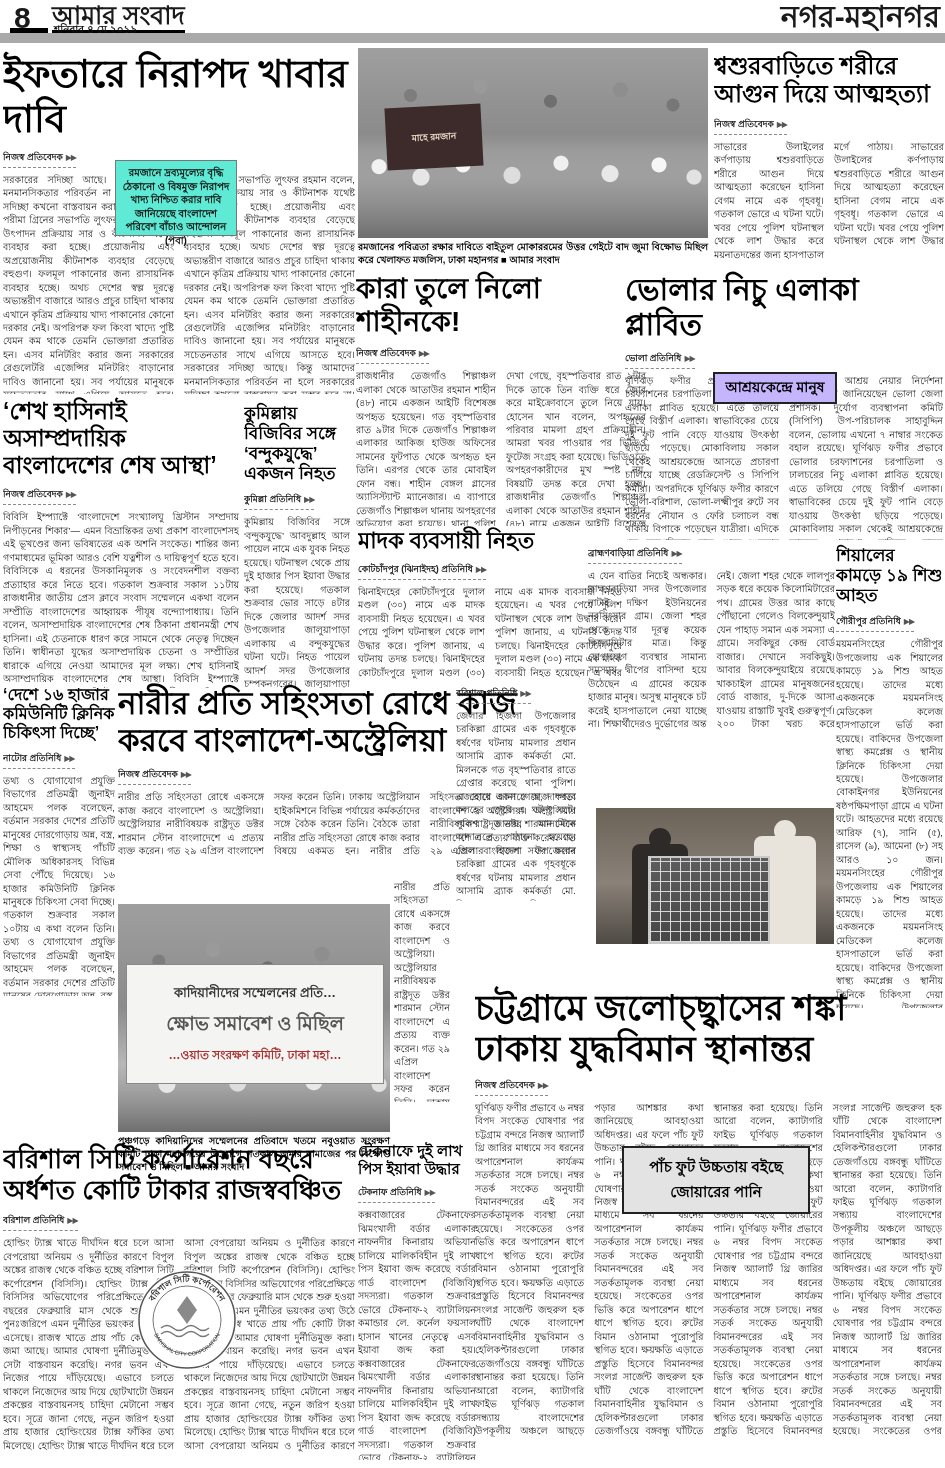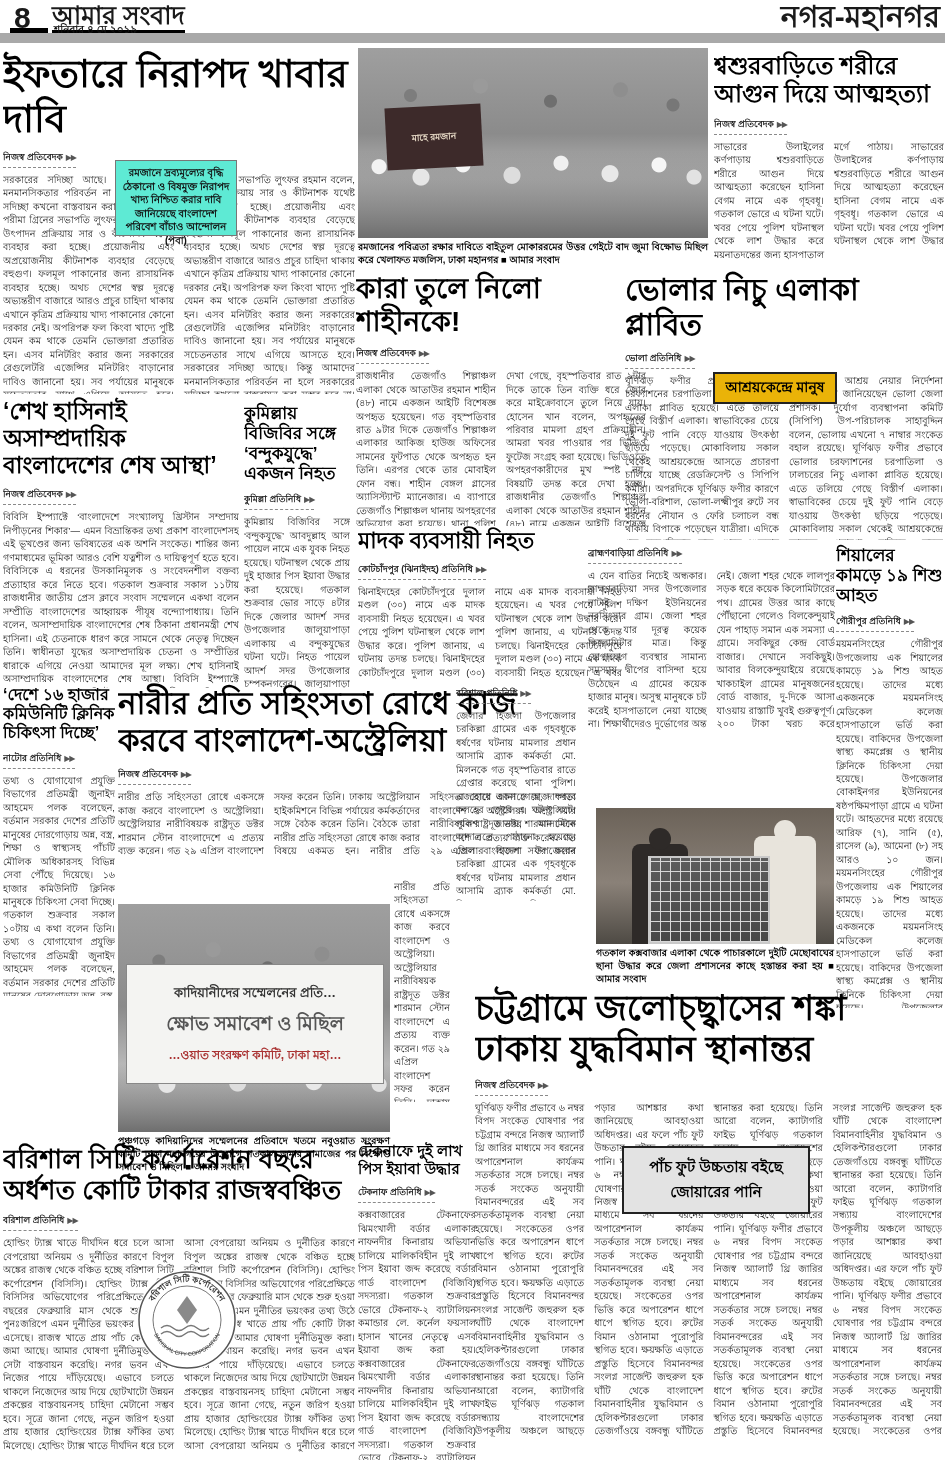--- a/index.html
+++ b/index.html
@@ -22,21 +22,21 @@
   .byline{font-size:9px;font-weight:700;color:#222;border-bottom:1px dashed #8a8a8a;
           padding-bottom:2px;margin-bottom:5px;display:inline-block;}
   .byline .arr{color:#555;letter-spacing:-1px;margin-left:3px;font-size:8px;}
   .body{font-size:9.5px;line-height:1.42;text-align:justify;color:#222;overflow:hidden;}
   .cols2{column-count:2;column-gap:10px;}
   .cols3{column-count:3;column-gap:10px;}
   .cols4{column-count:4;column-gap:10px;}
   .pullquote{position:absolute;background:#5eead4;border:1px solid #777;
              font-size:10px;font-weight:700;text-align:center;line-height:1.35;
              padding:5px 4px;color:#111;z-index:3;}
-  .inset-head{position:absolute;background:#eab308;border:2px solid #222;
+  .inset-head{position:absolute;background:#c4b5fd;border:2px solid #222;
               font-weight:800;text-align:center;color:#000;z-index:3;
               display:flex;align-items:center;justify-content:center;}
   
   .figure{position:absolute;}
   .photo{position:relative;width:100%;background:
      radial-gradient(circle at 15% 25%, #7d7d7d 0 6px, transparent 7px),
      radial-gradient(circle at 35% 20%, #9a9a9a 0 7px, transparent 8px),
      radial-gradient(circle at 55% 28%, #6f6f6f 0 6px, transparent 7px),
      radial-gradient(circle at 75% 22%, #8e8e8e 0 7px, transparent 8px),
      radial-gradient(circle at 90% 30%, #777 0 6px, transparent 7px),
@@ -177,21 +177,20 @@
   <figure class="figure" style="left:596px;top:808px;width:238px;height:180px;margin:0;">
     <div class="photo" style="height:136px;background:linear-gradient(180deg,#6b6258 0%,#8a8178 55%,#4e4a44 100%);">
       <div class="person" style="left:36px;top:36px;width:56px;height:100px;background:#2e2a28;">
           <div class="head"></div>
         </div>
       <div class="person" style="left:158px;top:28px;width:62px;height:108px;background:#e8e4dc;">
           <div class="head"></div>
         </div>
       <div class="cage" style="left:52px;top:48px;width:118px;height:84px;"></div>
     </div>
-    <figcaption class="caption">গতকাল কক্সবাজার এলাকা থেকে পাচারকালে দুইটি মেছোবাঘের ছানা উদ্ধার করে জেলা প্রশাসনের কাছে হস্তান্তর করা হয় ■ আমার সংবাদ</figcaption>
   </figure>
 
   <section class="article" style="left:475px;top:983px;width:467px;height:482px;">
     <h1 class="hl" style="font-size:35px;width:440px;">চট্টগ্রামে জলোচ্ছ্বাসের শঙ্কা ঢাকায় যুদ্ধবিমান স্থানান্তর</h1>
     <div class="byline"><span>নিজস্ব প্রতিবেদক</span><span class="arr">▶▶</span></div>
     <div class="body cols4" style="height:348px;">ঘূর্ণিঝড় ফণীর প্রভাবে ৬ নম্বর বিপদ সংকেত ঘোষণার পর চট্টগ্রাম বন্দরে নিজস্ব অ্যালার্ট থ্রি জারির মাধ্যমে সব ধরনের অপারেশনাল কার্যক্রম সতর্কতার সঙ্গে চলছে। নম্বর সতর্ক সংকেত অনুযায়ী বিমানবন্দরের এই সব সতর্কতামূলক ব্যবস্থা নেয়া হয়েছে। সংকেতের ওপর ভিত্তি করে অপারেশন ধাপে ধাপে স্থগিত হবে। রুটের বিমান ওঠানামা পুরোপুরি স্থগিত হবে। ক্ষয়ক্ষতি এড়াতে প্রস্তুতি হিসেবে বিমানবন্দর সংলগ্ন সার্জেন্ট জহুরুল হক ঘাঁটি থেকে বাংলাদেশ বিমানবাহিনীর যুদ্ধবিমান ও হেলিকপ্টারগুলো ঢাকার তেজগাঁওয়ে বঙ্গবন্ধু ঘাঁটিতে স্থানান্তর করা হয়েছে। তিনি আরো বলেন, ক্যাটাগরি ফাইভ ঘূর্ণিঝড় গতকাল সন্ধ্যায় বাংলাদেশের উপকূলীয় অঞ্চলে আছড়ে পড়ার আশঙ্কার কথা জানিয়েছে আবহাওয়া অধিদপ্তর। এর ফলে পাঁচ ফুট উচ্চতায় বইছে জোয়ারের পানি। ঘূর্ণিঝড় ফণীর প্রভাবে ৬ নম্বর বিপদ সংকেত ঘোষণার পর চট্টগ্রাম বন্দরে নিজস্ব অ্যালার্ট থ্রি জারির মাধ্যমে সব ধরনের অপারেশনাল কার্যক্রম সতর্কতার সঙ্গে চলছে। নম্বর সতর্ক সংকেত অনুযায়ী বিমানবন্দরের এই সব সতর্কতামূলক ব্যবস্থা নেয়া হয়েছে। সংকেতের ওপর ভিত্তি করে অপারেশন ধাপে ধাপে স্থগিত হবে। রুটের বিমান ওঠানামা পুরোপুরি স্থগিত হবে। ক্ষয়ক্ষতি এড়াতে প্রস্তুতি হিসেবে বিমানবন্দর সংলগ্ন সার্জেন্ট জহুরুল হক ঘাঁটি থেকে বাংলাদেশ বিমানবাহিনীর যুদ্ধবিমান ও হেলিকপ্টারগুলো ঢাকার তেজগাঁওয়ে বঙ্গবন্ধু ঘাঁটিতে স্থানান্তর করা হয়েছে। তিনি আরো বলেন, ক্যাটাগরি ফাইভ ঘূর্ণিঝড় গতকাল সন্ধ্যায় বাংলাদেশের উপকূলীয় অঞ্চলে আছড়ে পড়ার আশঙ্কার কথা জানিয়েছে আবহাওয়া অধিদপ্তর। এর ফলে পাঁচ ফুট উচ্চতায় বইছে জোয়ারের পানি। ঘূর্ণিঝড় ফণীর প্রভাবে ৬ নম্বর বিপদ সংকেত ঘোষণার পর চট্টগ্রাম বন্দরে নিজস্ব অ্যালার্ট থ্রি জারির মাধ্যমে সব ধরনের অপারেশনাল কার্যক্রম সতর্কতার সঙ্গে চলছে। নম্বর সতর্ক সংকেত অনুযায়ী বিমানবন্দরের এই সব সতর্কতামূলক ব্যবস্থা নেয়া হয়েছে। সংকেতের ওপর ভিত্তি করে অপারেশন ধাপে ধাপে স্থগিত হবে। রুটের বিমান ওঠানামা পুরোপুরি স্থগিত হবে। ক্ষয়ক্ষতি এড়াতে প্রস্তুতি হিসেবে বিমানবন্দর সংলগ্ন সার্জেন্ট জহুরুল হক ঘাঁটি থেকে বাংলাদেশ বিমানবাহিনীর যুদ্ধবিমান ও হেলিকপ্টারগুলো ঢাকার তেজগাঁওয়ে বঙ্গবন্ধু ঘাঁটিতে স্থানান্তর করা হয়েছে। তিনি আরো বলেন, ক্যাটাগরি ফাইভ ঘূর্ণিঝড় গতকাল সন্ধ্যায় বাংলাদেশের উপকূলীয় অঞ্চলে আছড়ে পড়ার আশঙ্কার কথা জানিয়েছে আবহাওয়া অধিদপ্তর। এর ফলে পাঁচ ফুট উচ্চতায় বইছে জোয়ারের পানি। ঘূর্ণিঝড় ফণীর প্রভাবে ৬ নম্বর বিপদ সংকেত ঘোষণার পর চট্টগ্রাম বন্দরে নিজস্ব অ্যালার্ট থ্রি জারির মাধ্যমে সব ধরনের অপারেশনাল কার্যক্রম সতর্কতার সঙ্গে চলছে। নম্বর সতর্ক সংকেত অনুযায়ী বিমানবন্দরের এই সব সতর্কতামূলক ব্যবস্থা নেয়া হয়েছে। সংকেতের ওপর ভিত্তি করে অপারেশন ধাপে ধাপে স্থগিত হবে। রুটের বিমান ওঠানামা পুরোপুরি স্থগিত হবে। ক্ষয়ক্ষতি এড়াতে প্রস্তুতি হিসেবে বিমানবন্দর সংলগ্ন সার্জেন্ট জহুরুল হক ঘাঁটি থেকে বাংলাদেশ বিমানবাহিনীর যুদ্ধবিমান ও হেলিকপ্টারগুলো ঢাকার তেজগাঁওয়ে বঙ্গবন্ধু ঘাঁটিতে স্থানান্তর করা হয়েছে। তিনি আরো বলেন, ক্যাটাগরি ফাইভ ঘূর্ণিঝড় গতকাল সন্ধ্যায় বাংলাদেশের উপকূলীয় অঞ্চলে আছড়ে পড়ার আশঙ্কার কথা জানিয়েছে আবহাওয়া অধিদপ্তর। এর ফলে পাঁচ ফুট উচ্চতায় বইছে জোয়ারের পানি।</div>
     <div class="inset-head" style="left:147px;top:163px;width:180px;height:60px;font-size:15px;background:#e3e3e3;padding:2px;">পাঁচ ফুট উচ্চতায় বইছে জোয়ারের পানি</div>
   </section>
 
   <section class="article" style="left:3px;top:1140px;width:352px;height:325px;">

